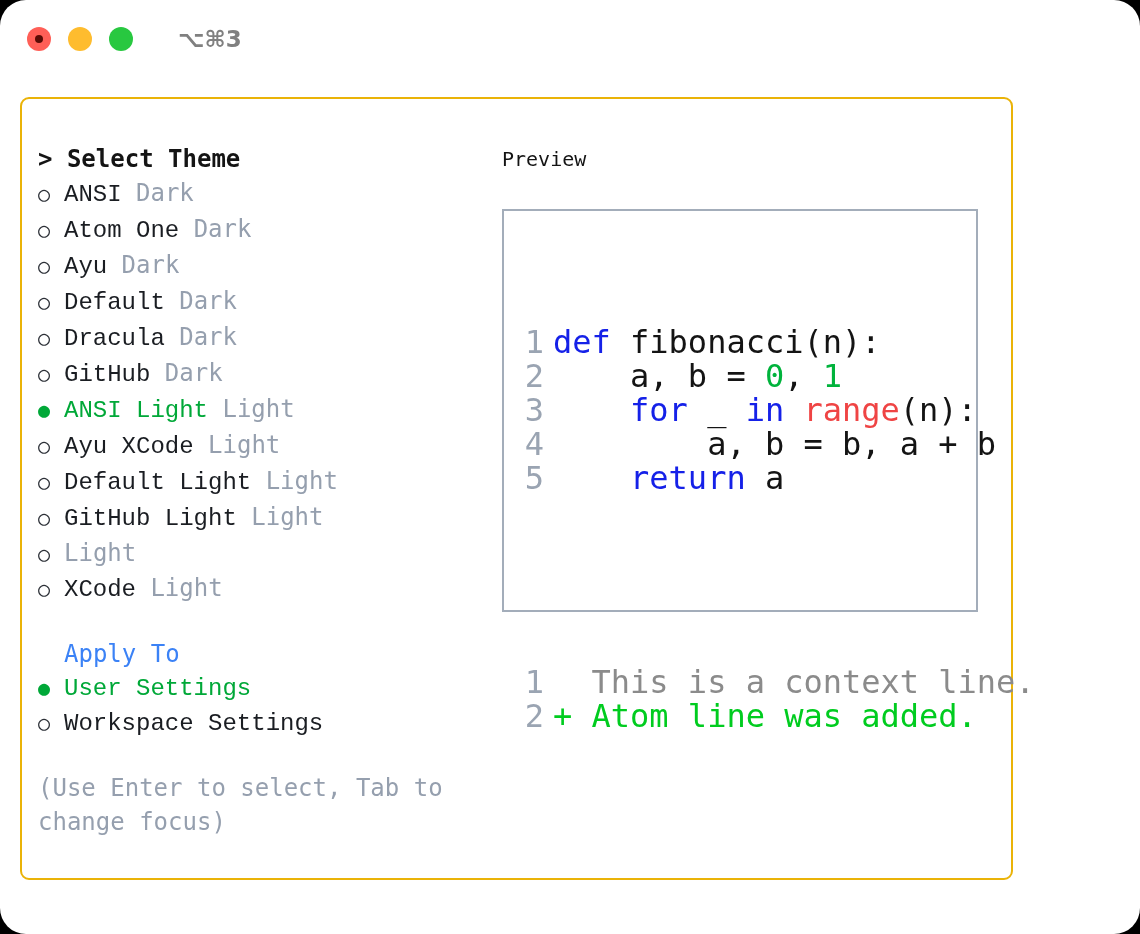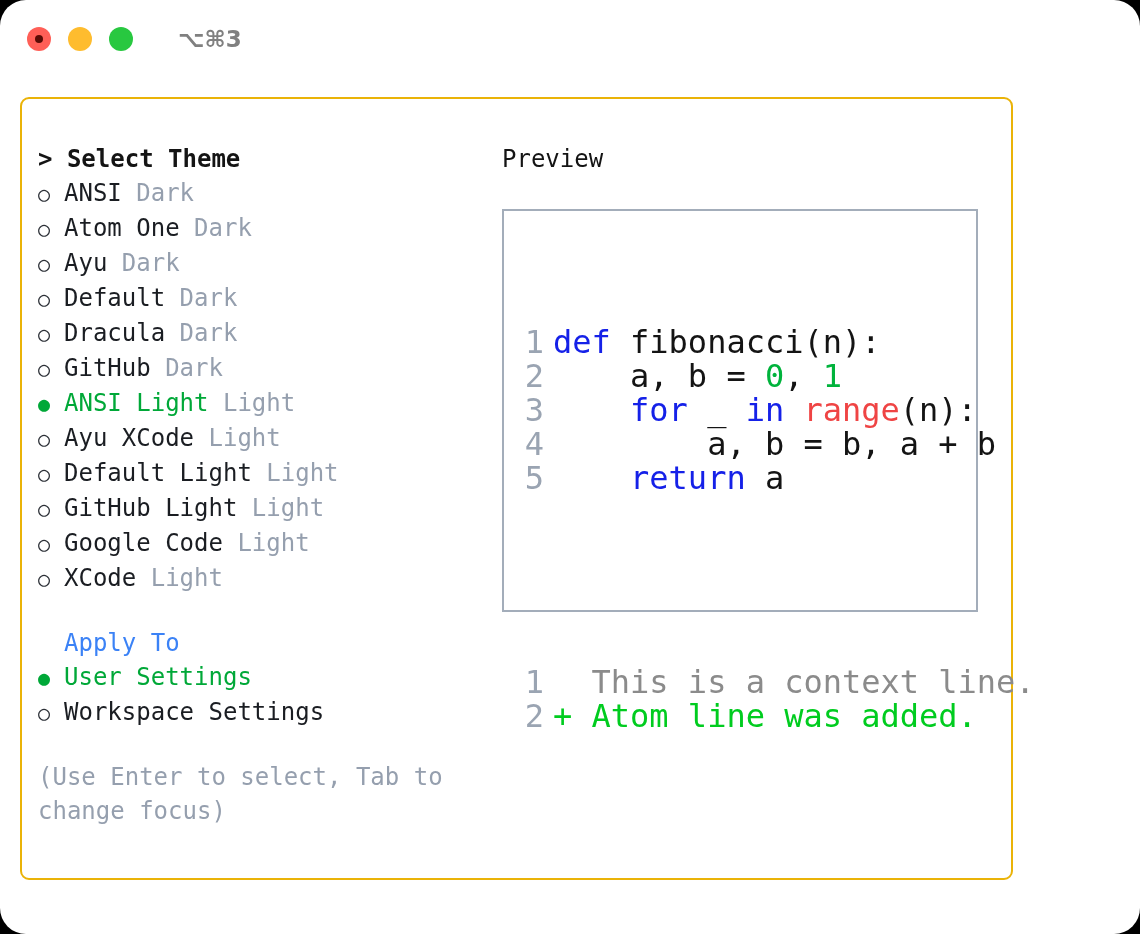--- a/index.html
+++ b/index.html
@@ -113,21 +113,21 @@
     color: #2b2f36;
   }
   .opt-bullet {
     width: 26px;
     flex: none;
     color: #2b2f36;
     font-size: 20px;
   }
   .opt-row.selected .opt-bullet { color: #00a838; }
   .opt-row.selected .opt-label  { color: #00a838; }
-  .opt-label { color: #1a1d22; }
+  .opt-label { color: #1a1d22; font-family: Liberation Mono, monospace; }
   .opt-kind  { color: #959fae; }
   .spacer-30 { height: 30px; }
 
   .apply-to-label {
     font-size: 24px;
     color: #3b82f6;
     line-height: 34px;
     white-space: pre;
     padding-left: 26px;
   }
@@ -141,21 +141,21 @@
   }
 
   
   .right-pane {
     position: absolute;
     left: 480px;
     top: 43px;
     width: 500px;
   }
   .preview-title {
-    font-size: 24px;
+    font-size: 20px;
     color: #141414;
     line-height: 34px;
     white-space: pre;
   }
   .preview-box {
     margin-top: 33px;
     width: 476px;
     height: 403px;
     border: 2px solid #a3adba;
     box-sizing: border-box;
@@ -216,21 +216,21 @@
             <div class="opt-row"><span class="opt-bullet">○</span><span class="opt-label">ANSI </span><span class="opt-kind">Dark</span></div>
             <div class="opt-row"><span class="opt-bullet">○</span><span class="opt-label">Atom One </span><span class="opt-kind">Dark</span></div>
             <div class="opt-row"><span class="opt-bullet">○</span><span class="opt-label">Ayu </span><span class="opt-kind">Dark</span></div>
             <div class="opt-row"><span class="opt-bullet">○</span><span class="opt-label">Default </span><span class="opt-kind">Dark</span></div>
             <div class="opt-row"><span class="opt-bullet">○</span><span class="opt-label">Dracula </span><span class="opt-kind">Dark</span></div>
             <div class="opt-row"><span class="opt-bullet">○</span><span class="opt-label">GitHub </span><span class="opt-kind">Dark</span></div>
             <div class="opt-row selected"><span class="opt-bullet">●</span><span class="opt-label">ANSI Light </span><span class="opt-kind">Light</span></div>
             <div class="opt-row"><span class="opt-bullet">○</span><span class="opt-label">Ayu XCode </span><span class="opt-kind">Light</span></div>
             <div class="opt-row"><span class="opt-bullet">○</span><span class="opt-label">Default Light </span><span class="opt-kind">Light</span></div>
             <div class="opt-row"><span class="opt-bullet">○</span><span class="opt-label">GitHub Light </span><span class="opt-kind">Light</span></div>
-            <div class="opt-row"><span class="opt-bullet">○</span><span class="opt-label">Google Code </span><span class="opt-kind">Light</span></div>
+            <div class="opt-row"><span class="opt-bullet">○</span><span class="opt-kind">Light</span></div>
             <div class="opt-row"><span class="opt-bullet">○</span><span class="opt-label">XCode </span><span class="opt-kind">Light</span></div>
           </div>
 
         <div class="spacer-30"></div>
 
         <div class="apply-to-label">Apply To</div>
 
         <div id="apply-list">
             <div class="opt-row selected"><span class="opt-bullet">●</span><span class="opt-label">User Settings</span></div>
             <div class="opt-row"><span class="opt-bullet">○</span><span class="opt-label">Workspace Settings</span></div>

